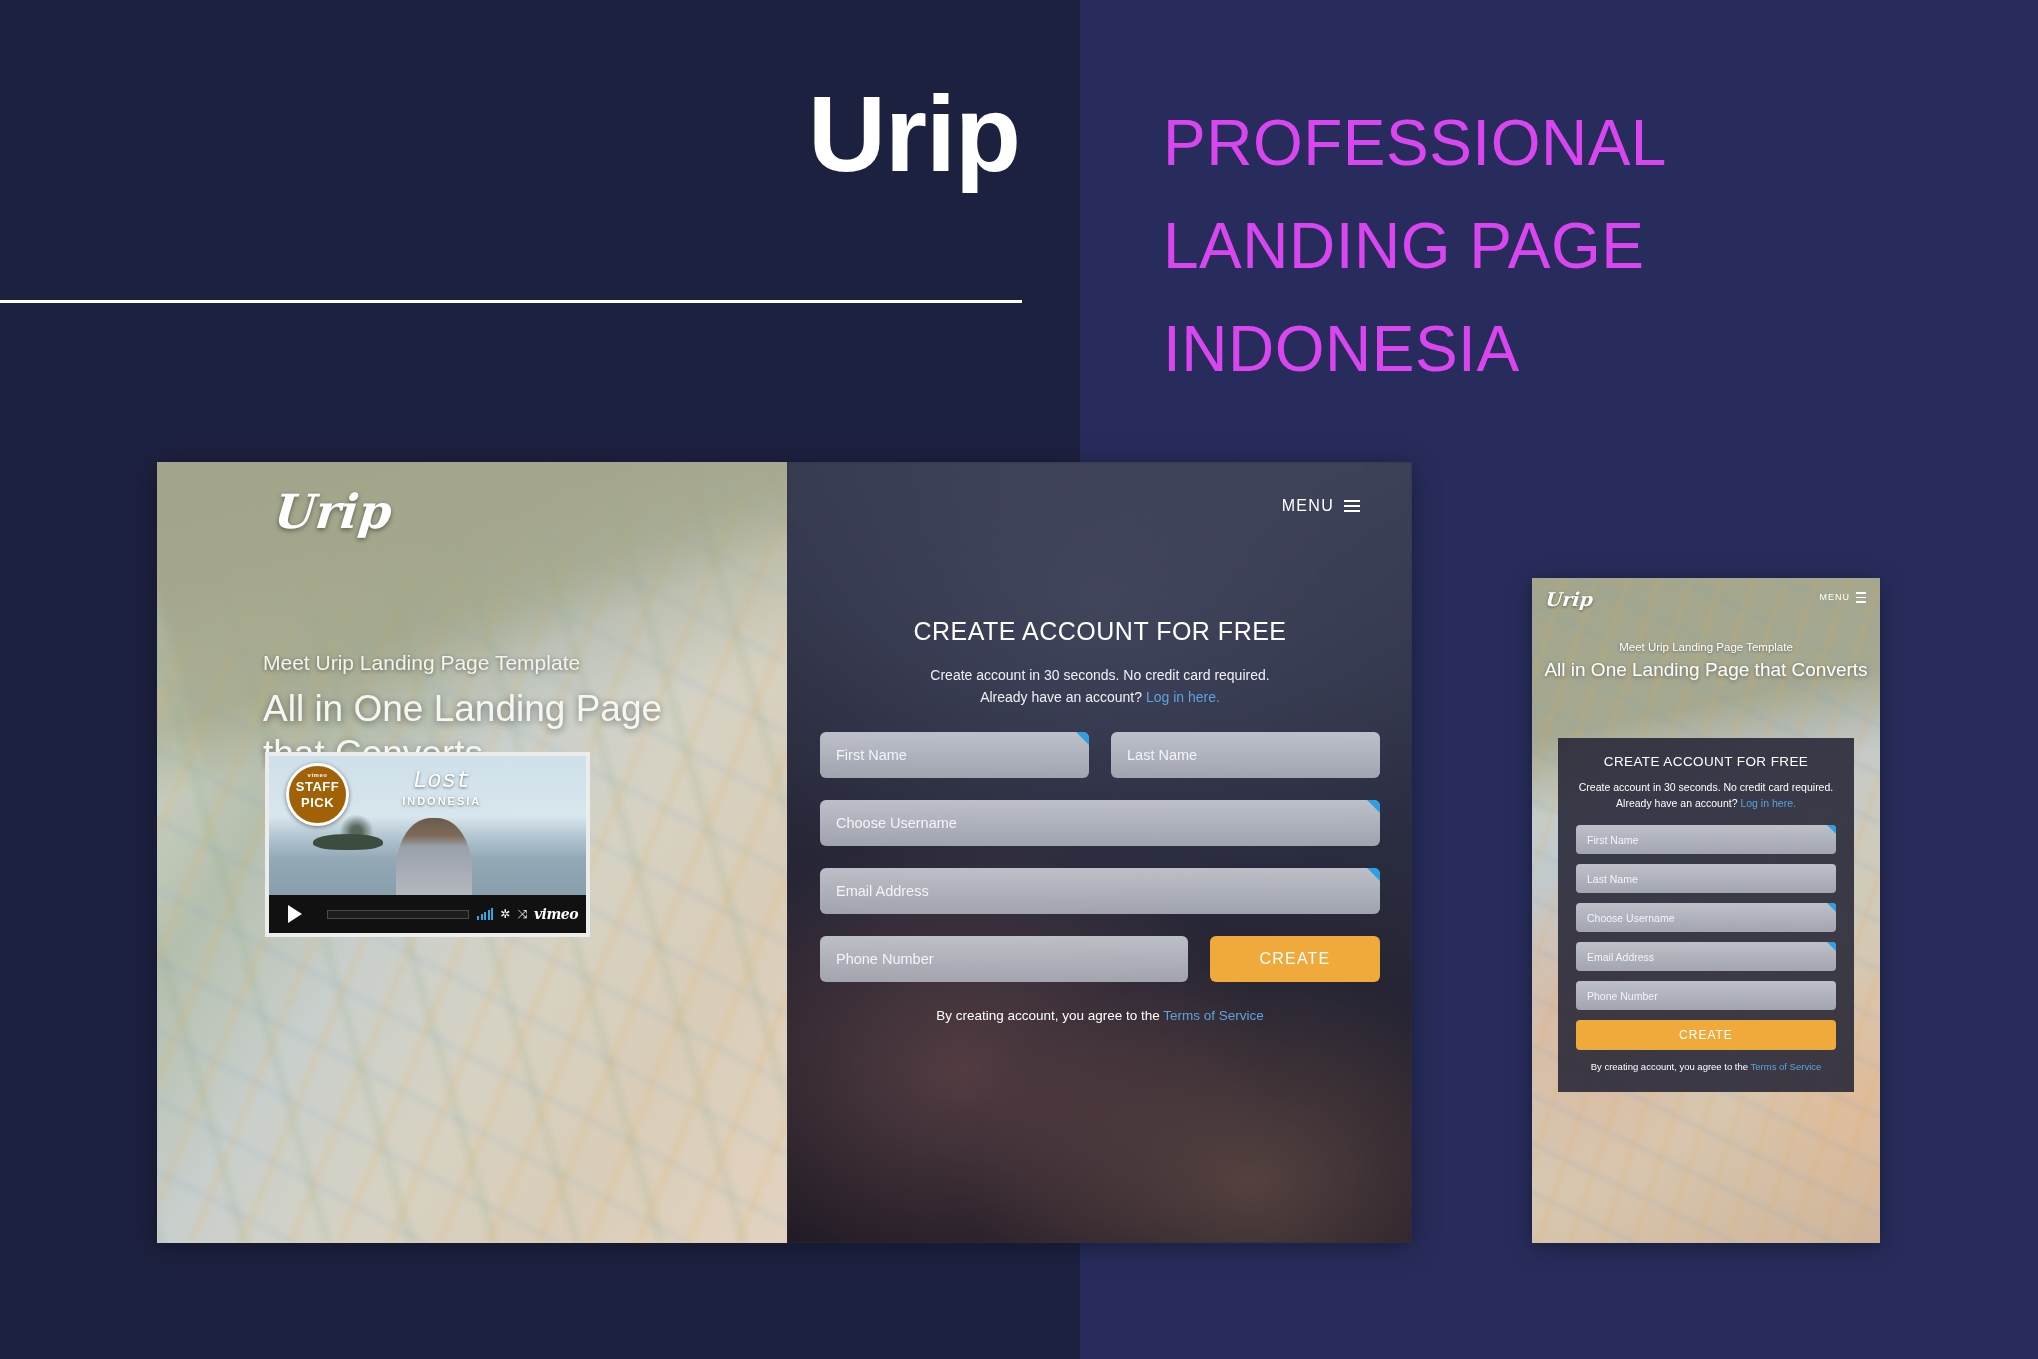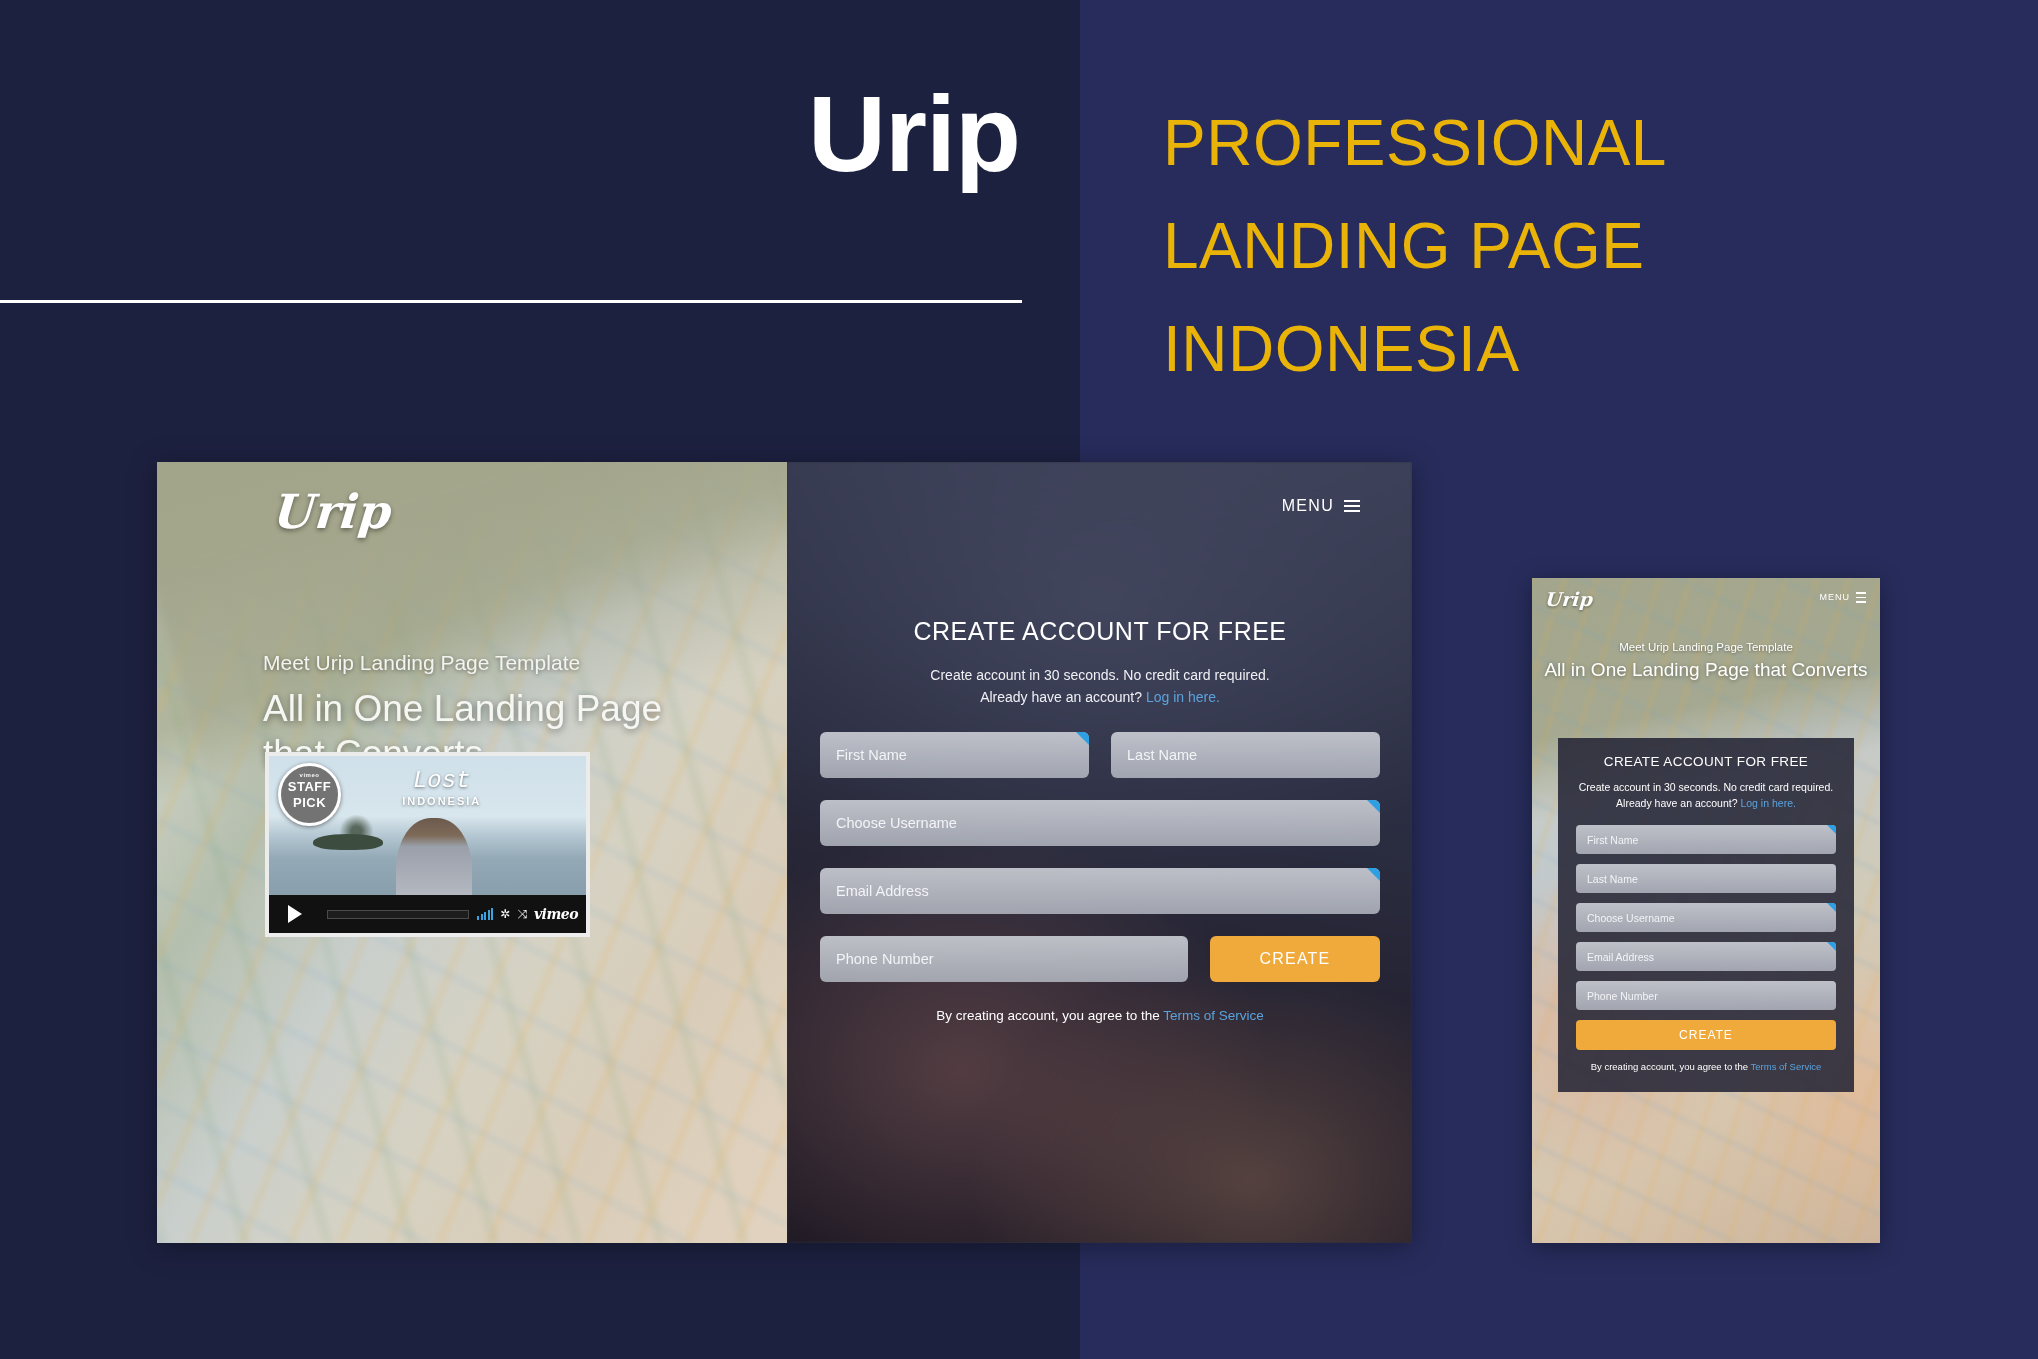--- a/index.html
+++ b/index.html
@@ -21,21 +21,21 @@
     color:#ffffff; font-weight:bold;
     font-size:108px; line-height:108px;
     letter-spacing:-1px;
   }
   .promo-rule {
     position:absolute; left:0; top:300px; width:1022px; height:3px;
     background:#ffffff;
   }
   .promo-sub {
     position:absolute; left:1163px; top:92px; width:760px;
-    color:#eab308; font-weight:400;
+    color:#d946ef; font-weight:400;
     font-size:64px; line-height:103px; letter-spacing:0.5px;
   }
 
   
   .desktop {
     position:absolute; left:157px; top:462px; width:1255px; height:781px;
     overflow:hidden; box-shadow:0 4px 26px rgba(0,0,0,.35);
     display:flex;
   }
   .dt-left {
@@ -111,22 +111,22 @@
     position:absolute; left:26%; top:84%; width:54%; height:16%;
     background:#e9eef1; border-radius:40% 40% 0 0; filter:blur(.5px);
   }
   .vid-title{
     position:absolute; left:42%; top:7%; color:#ffffff; text-align:center;
     text-shadow:0 1px 3px rgba(0,0,0,.5);
   }
   .vid-title .t1{ font-family:Liberation Mono, monospace; font-style:italic; font-size:24px; line-height:26px;}
   .vid-title .t2{ font-size:11px; letter-spacing:2px; margin-top:1px;font-weight:bold; }
   .staffpick{
-    position:absolute; left:9px; top:7px; width:63px; height:63px;
-    border-radius:50%; background:#737373; border:3px solid #fff;
+    position:absolute; left:17px; top:7px; width:63px; height:63px;
+    border-radius:50%; background:#a16207; border:3px solid #fff;
     color:#fff; text-align:center; z-index:4;
     box-shadow:0 1px 4px rgba(0,0,0,.5);
   }
   .staffpick .sp-v{ font-size:6px; letter-spacing:.5px; margin-top:6px; opacity:.95; font-weight:bold;}
   .staffpick .sp-t{ font-size:13px; font-weight:bold; line-height:14px; letter-spacing:.5px; margin-top:2px; }
   .vid-bar{
     position:absolute; left:0; right:0; bottom:0; height:38px;
     display:flex; align-items:center; z-index:4;
   }
   .vid-play{

